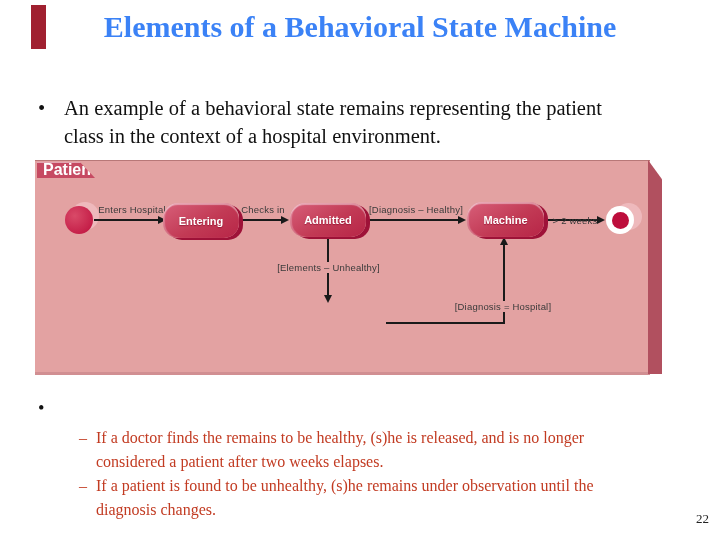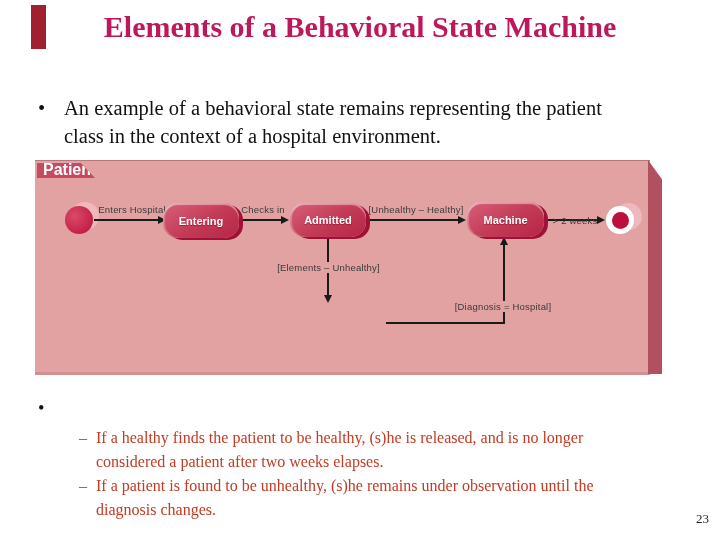--- a/index.html
+++ b/index.html
@@ -16,21 +16,21 @@
     --label-text:#3a3a3a;
   }
   html,body{margin:0;padding:0;}
   body{
     width:720px;height:540px;background:#ffffff;position:relative;overflow:hidden;
     font-family:"Liberation Serif", serif;color:var(--body-text);
   }
   .accent-bar{position:absolute;left:31px;top:5px;width:15px;height:44px;background:var(--accent-bar);}
   .title{
     position:absolute;top:10px;left:0;right:0;text-align:center;
-    font-size:30px;font-weight:bold;color:#be185d;
+    font-size:30px;font-weight:bold;color:#3b82f6;
   }
   .bullet-row{position:absolute;display:flex;}
   .bullet-row .marker{flex:0 0 26px;}
   .b1{left:38px;top:94px;width:575px;font-size:20.5px;line-height:28px;}
   .b2{left:38px;top:396px;width:620px;font-size:18.5px;line-height:24px;}
   .sub{position:absolute;display:flex;color:var(--sub-bullet-text);font-size:16px;line-height:24px;}
   .sub .marker{flex:0 0 17px;}
   .sub1{left:79px;top:426px;width:572px;}
   .sub2{left:79px;top:474px;width:572px;}
   .page-num{position:absolute;right:11px;top:511px;font-size:13px;color:#222;}
@@ -129,44 +129,44 @@
 
     <div class="tline" style="left:292px;top:77px;width:2px;height:60px;"></div>
     <div class="ah ah-d" style="left:288.5px;top:135px;"></div>
 
     <div class="tline" style="left:351px;top:162px;width:119px;height:2px;"></div>
     <div class="tline" style="left:468px;top:84px;width:2px;height:80px;"></div>
     <div class="ah ah-u" style="left:464.5px;top:77px;"></div>
 
     <div class="tlabel" style="left:47px;top:44px;width:100px;">Enters Hospital</div>
     <div class="tlabel" style="left:178px;top:44px;width:100px;">Checks in</div>
-    <div class="tlabel" style="left:320px;top:44px;width:122px;">[Unhealthy – Healthy]</div>
+    <div class="tlabel" style="left:320px;top:44px;width:122px;">[Diagnosis – Healthy]</div>
     <div class="tlabel" style="left:490px;top:55px;width:100px;">&gt; 2 weeks</div>
     <div class="tlabel" style="left:233px;top:102px;width:121px;"><span class="on-line">[Elements – Unhealthy]</span></div>
     <div class="tlabel" style="left:408px;top:141px;width:120px;"><span class="on-line">[Diagnosis = Hospital]</span></div>
 
     <div class="state st-entering">Entering</div>
     <div class="state st-admitted">Admitted</div>
     <div class="state st-released">Machine</div>
 
     <div class="circ final-hl"></div>
     <div class="circ final">
       <div class="final-inner"></div>
     </div>
   </div>
 
   <div class="bullet-row b2">
     <span class="marker">•</span>
   </div>
 
   <div class="sub sub1">
     <span class="marker">–</span>
-    <span>If a healthy finds the patient to be healthy, (s)he is released, and is no longer considered a patient after two weeks elapses.</span>
+    <span>If a doctor finds the remains to be healthy, (s)he is released, and is no longer considered a patient after two weeks elapses.</span>
   </div>
 
   <div class="sub sub2">
     <span class="marker">–</span>
     <span>If a patient is found to be unhealthy, (s)he remains under observation until the diagnosis changes.</span>
   </div>
 
-  <div class="page-num">23</div>
+  <div class="page-num">22</div>
 
 </div>
 
 </body></html>

